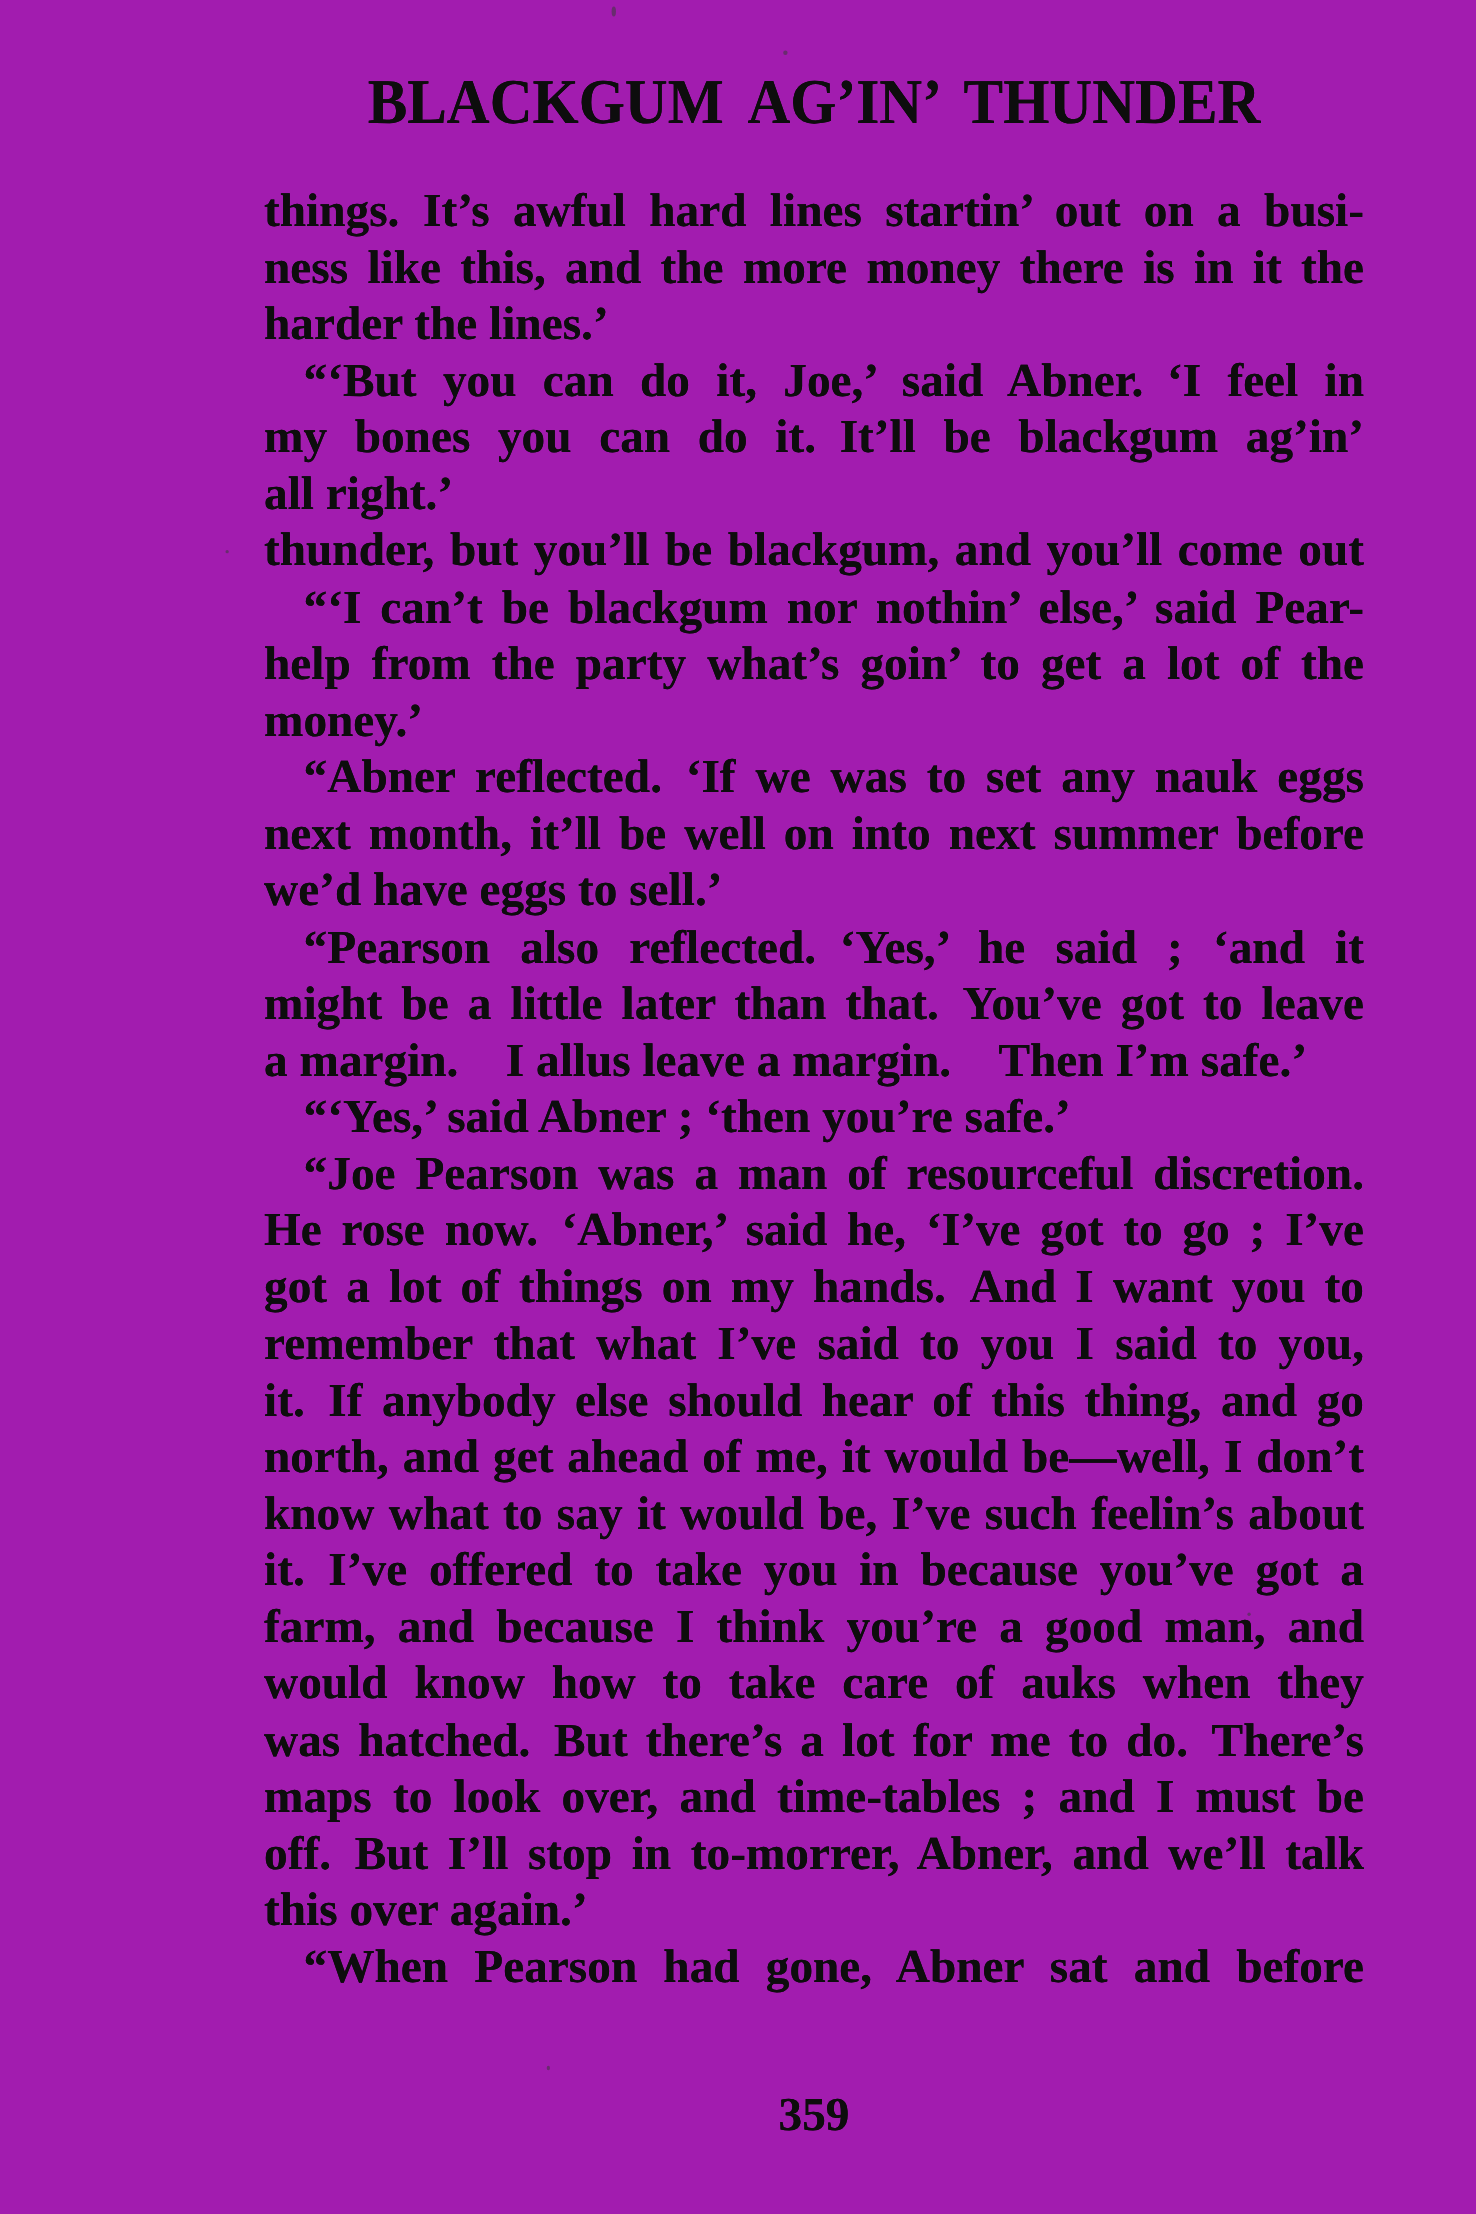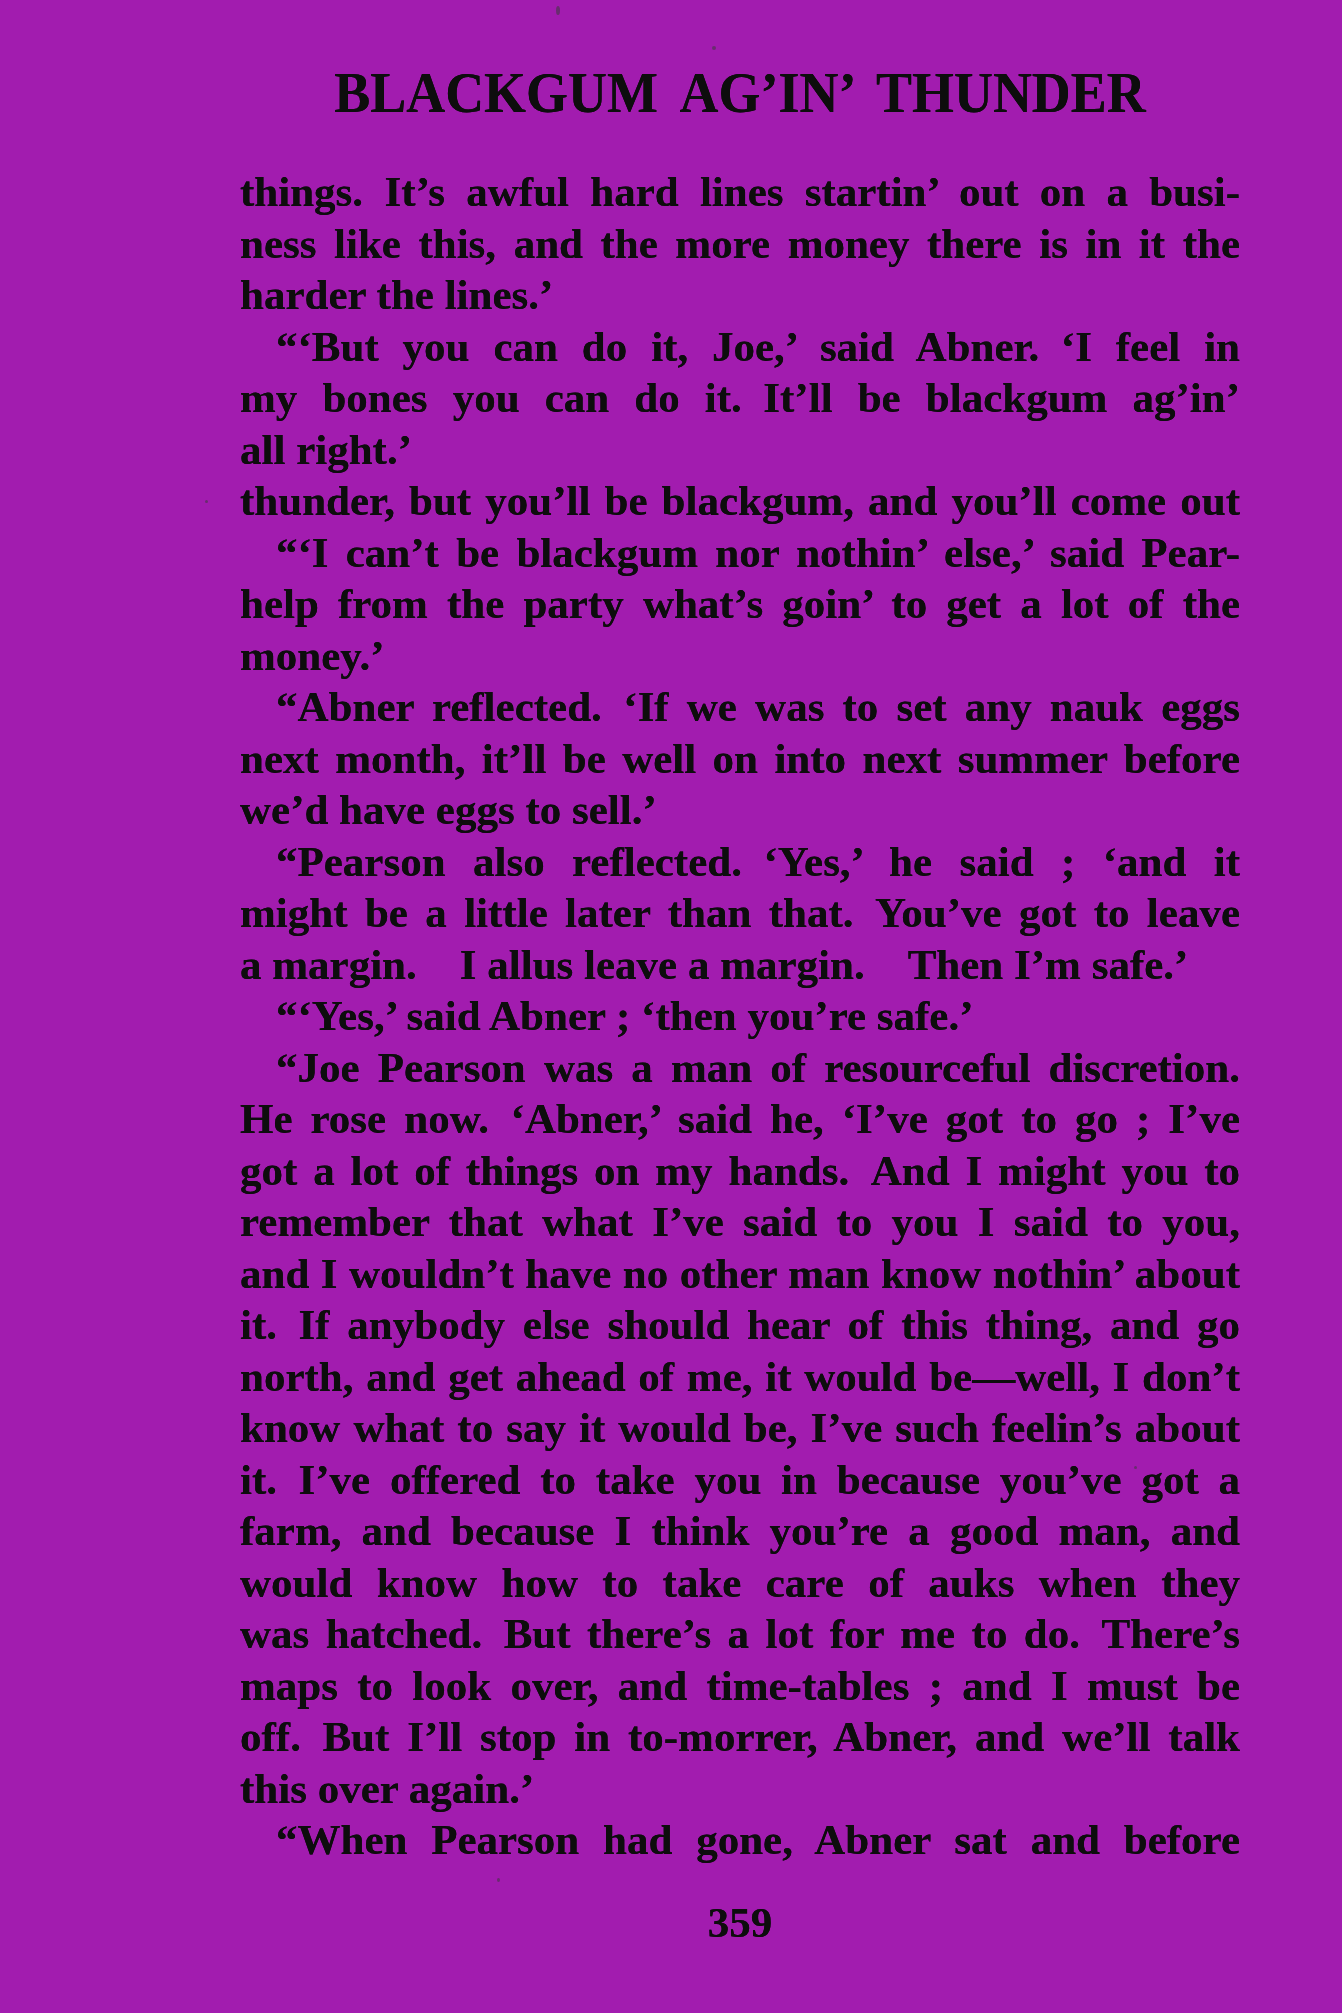--- a/index.html
+++ b/index.html
@@ -102,23 +102,22 @@
         <div class="line indent">“Pearson also reflected. ‘Yes,’ he said ; ‘and it</div>
         <div class="line">might be a little later than that. You’ve got to leave</div>
         <div class="line no-fill">a margin. I allus leave a margin. Then I’m safe.’</div>
       </div>
       <div class="paragraph">
         <div class="line no-fill indent">“‘Yes,’ said Abner ; ‘then you’re safe.’</div>
       </div>
       <div class="paragraph">
         <div class="line indent">“Joe Pearson was a man of resourceful discretion.</div>
         <div class="line">He rose now. ‘Abner,’ said he, ‘I’ve got to go ; I’ve</div>
-        <div class="line">got a lot of things on my hands. And I might you to</div>
+        <div class="line">got a lot of things on my hands. And I want you to</div>
         <div class="line">remember that what I’ve said to you I said to you,</div>
-        <div class="line">and I wouldn’t have no other man know nothin’ about</div>
         <div class="line">it. If anybody else should hear of this thing, and go</div>
         <div class="line">north, and get ahead of me, it would be—well, I don’t</div>
         <div class="line">know what to say it would be, I’ve such feelin’s about</div>
         <div class="line">it. I’ve offered to take you in because you’ve got a</div>
         <div class="line">farm, and because I think you’re a good man, and</div>
         <div class="line">would know how to take care of auks when they</div>
         <div class="line">was hatched. But there’s a lot for me to do. There’s</div>
         <div class="line">maps to look over, and time-tables ; and I must be</div>
         <div class="line">off. But I’ll stop in to-morrer, Abner, and we’ll talk</div>
         <div class="line no-fill">this over again.’</div>

